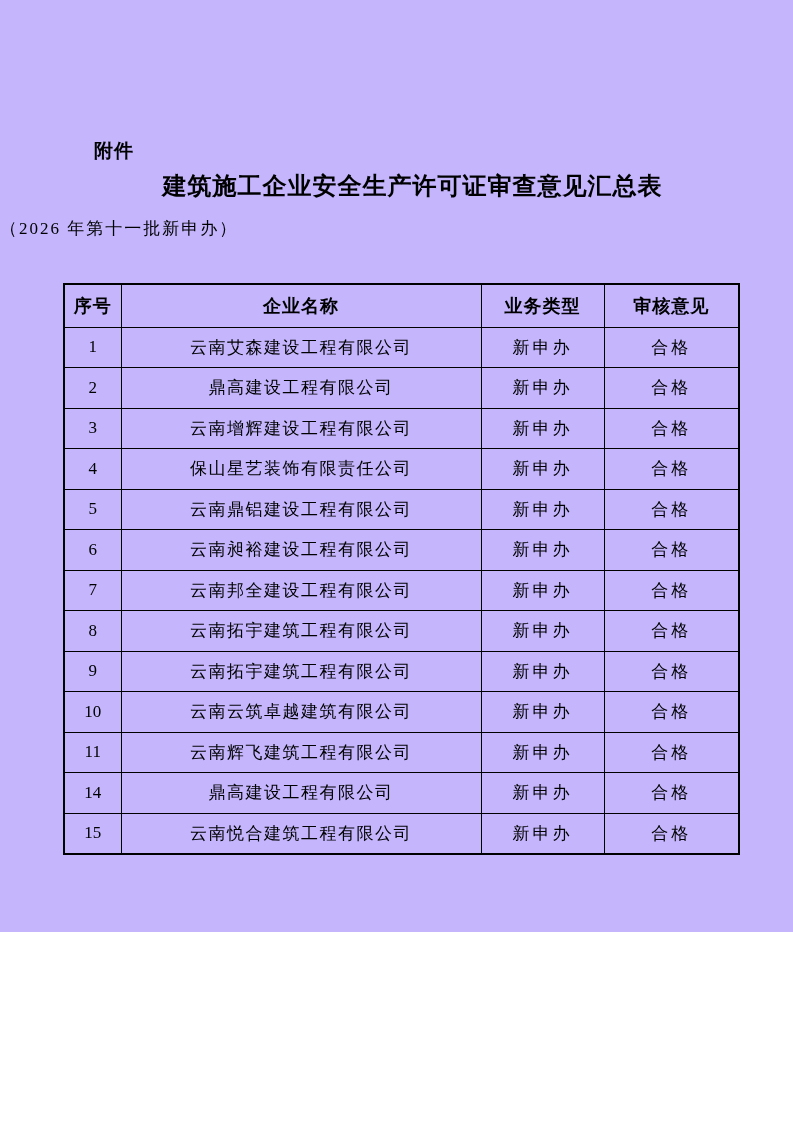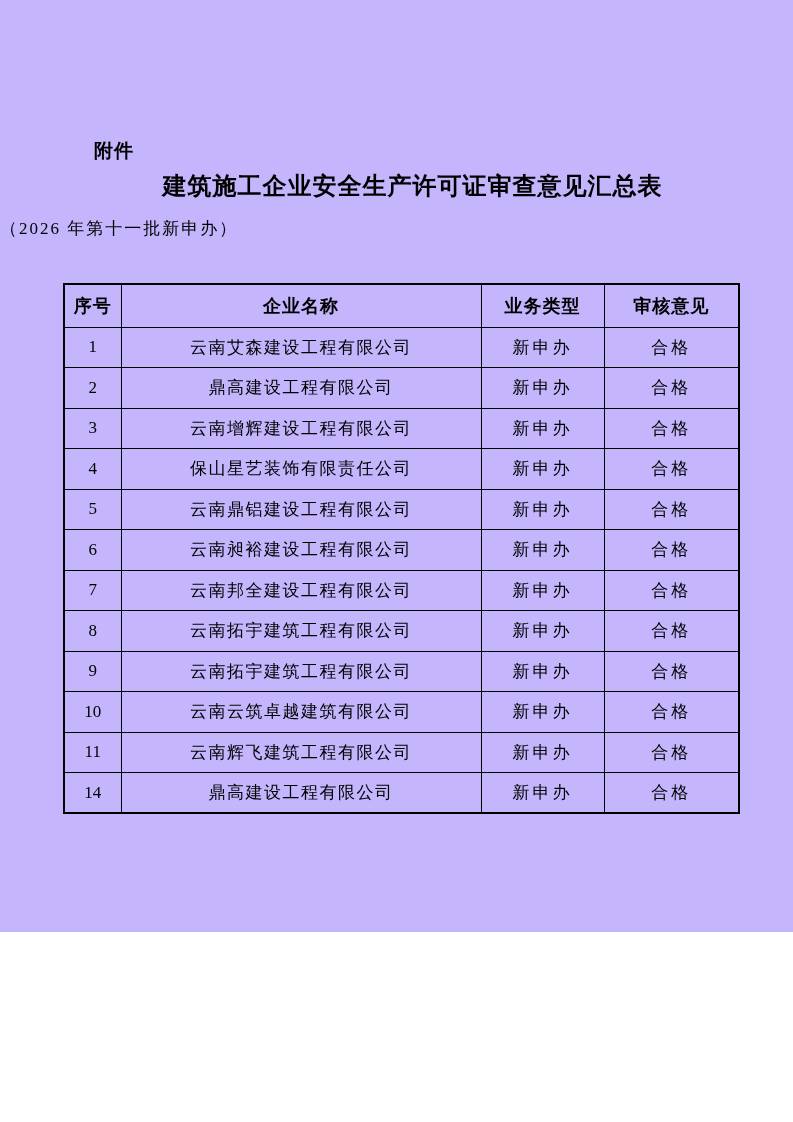--- a/index.html
+++ b/index.html
@@ -216,19 +216,25 @@
 
 
 
     <tr>
       <td class="cell-no">14</td>
       <td class="cell-company">鼎高建设工程有限公司</td>
       <td class="cell-type">新申办</td>
       <td class="cell-opinion">合格</td>
     </tr>
 
+    <tr>
+      <td class="cell-no">15</td>
+      <td class="cell-company">云南悦合建筑工程有限公司</td>
+      <td class="cell-type">新申办</td>
+      <td class="cell-opinion">合格</td>
+    </tr>
 
   </tbody>
   </table>
 
   <div class="page-number">— 3 —</div>
 
 </div>
 
 </body></html>

